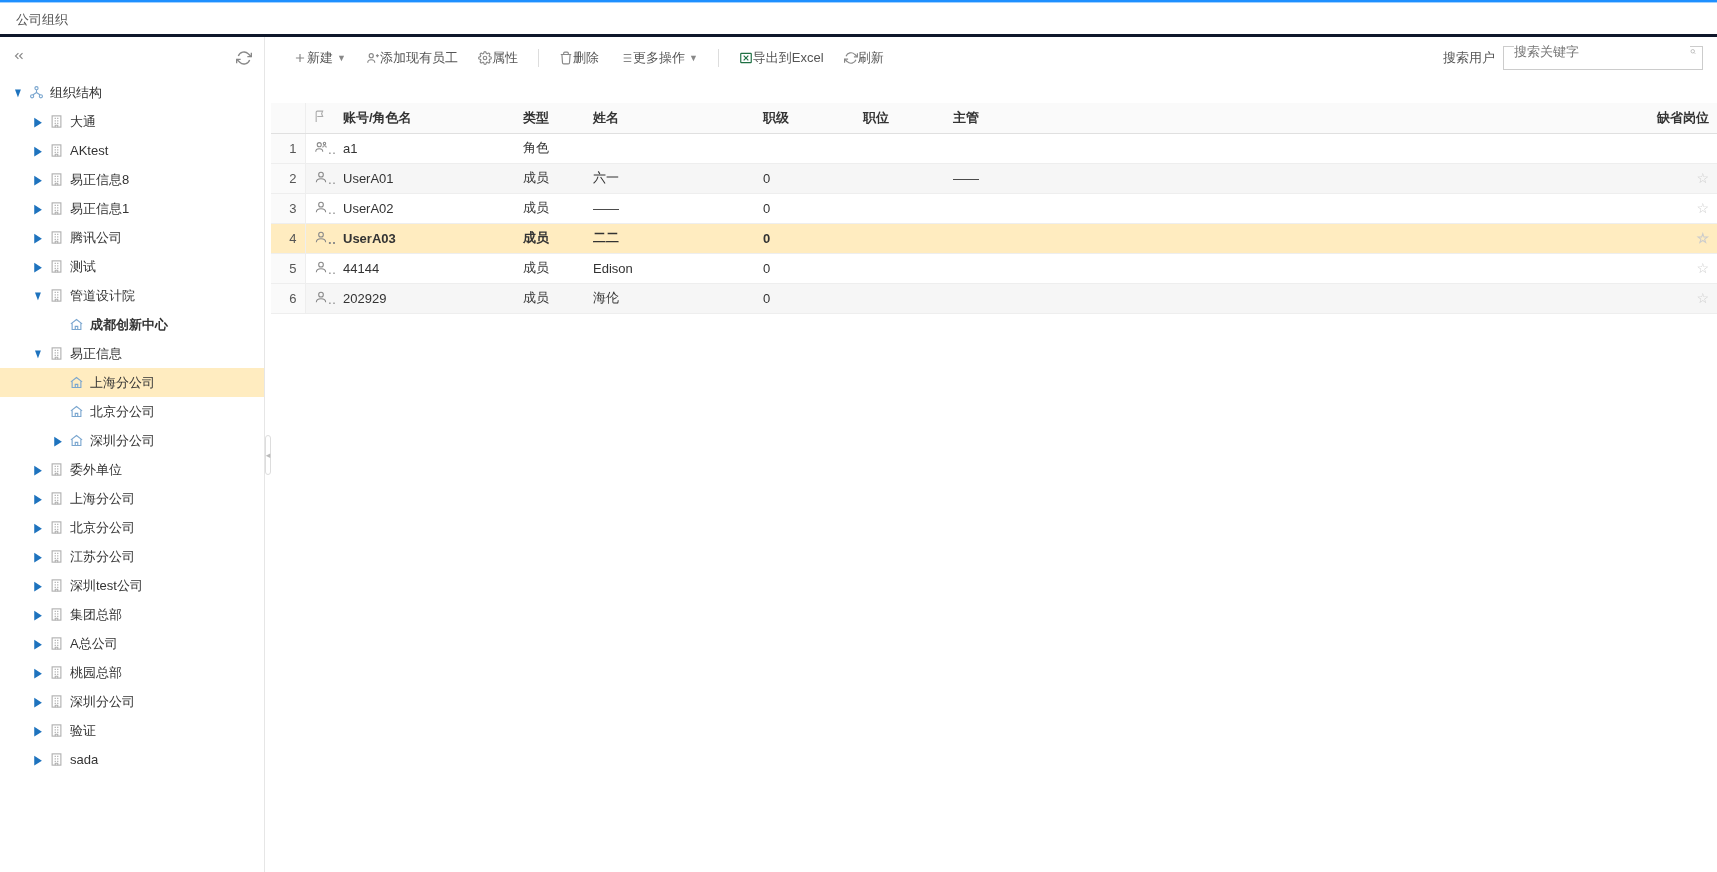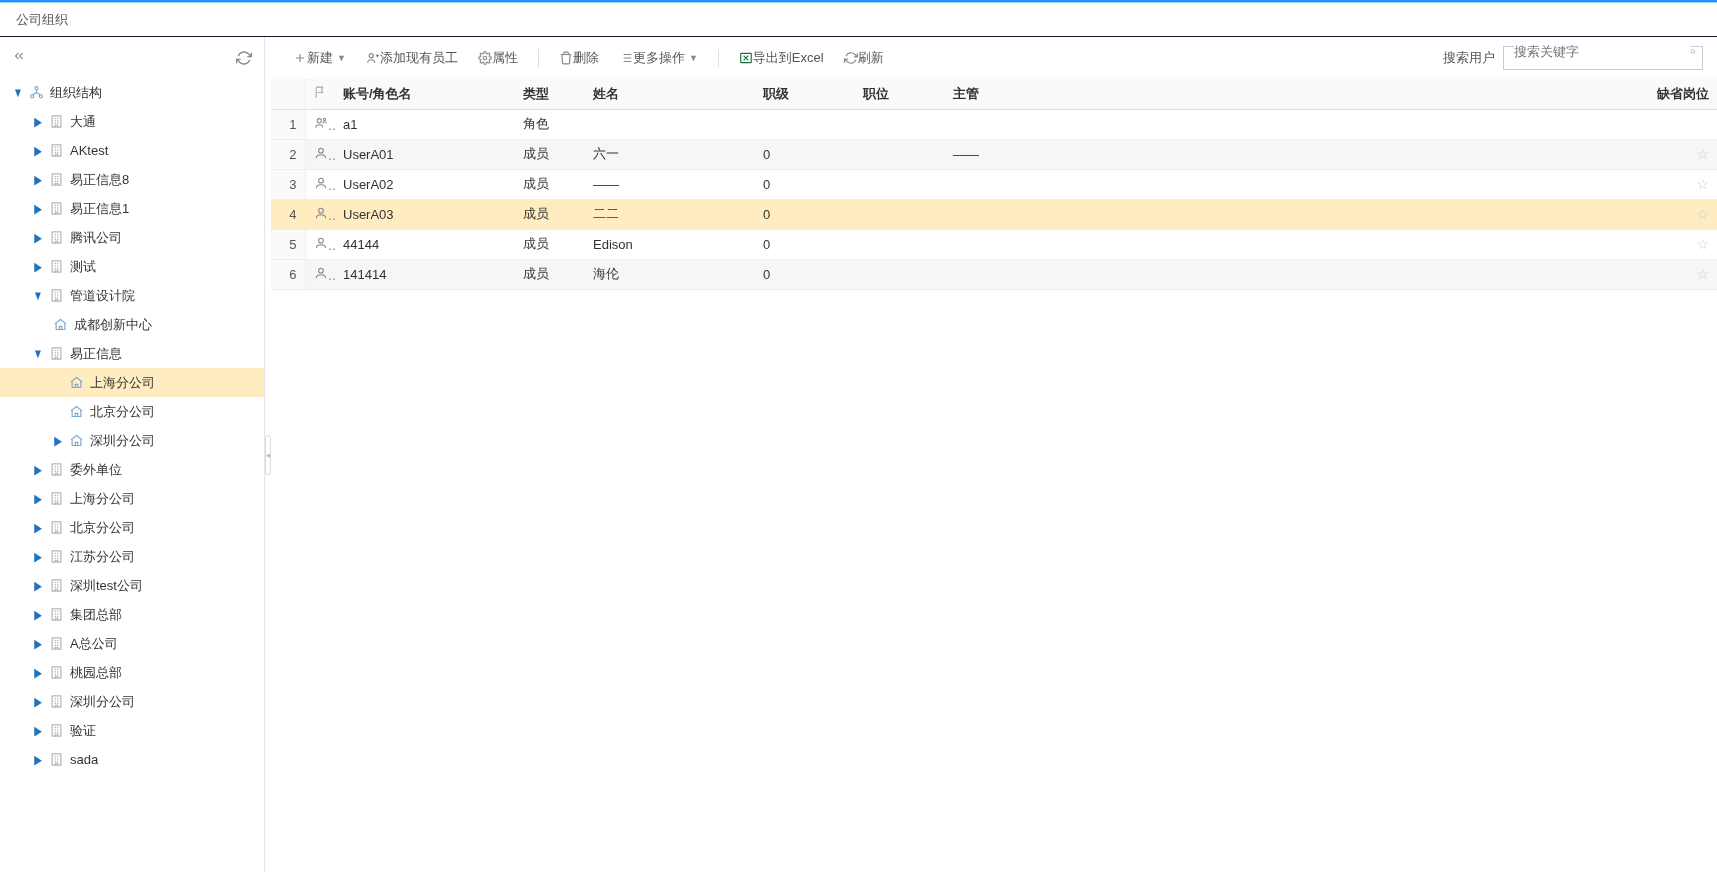--- a/index.html
+++ b/index.html
@@ -11,21 +11,21 @@
 }
 .topbar {
   height: 3px;
   background: linear-gradient(to bottom, #1e90ff 0%, #1e90ff 60%, transparent 100%);
 }
 .breadcrumb {
   height: 34px;
   line-height: 34px;
   padding: 0 16px;
   color: #555;
-  border-bottom: 1px solid #0f172a;
+  border-bottom: 3px solid #0f172a;
   font-size: 13px;
 }
 .layout {
   display: flex;
   height: calc(100vh - 37px);
 }
 .sidebar {
   width: 265px;
   border-right: 1px solid #e6e6e6;
   overflow-y: auto;
@@ -112,21 +112,21 @@
   border: 1px solid #ccc;
   height: 24px;
   width: 200px;
   padding: 0 6px 14px 10px;
 }
 .search-box input {
   flex:1; border:none; outline:none; font-size:13px;
 }
 .search-box svg { width:15px; height:15px; color:#888; }
 
-.table-wrap { flex:1; overflow:auto; }
+.table-wrap { flex:1; overflow:auto;margin-top:24px; }
 table { width: 100%; border-collapse: collapse; table-layout: fixed; }
 th, td {
   text-align: left;
   height: 30px;
   padding: 0 8px;
   font-weight: normal;
   font-size: 13px;
   color:#333;
   border-bottom: 1px solid #eee;
   overflow: hidden;
@@ -144,21 +144,21 @@
 .col-icon { width: 30px; text-align:center; color:#888; }
 .col-account { width: 180px; }
 .col-type { width: 70px; }
 .col-name { width: 170px; }
 .col-rank { width: 100px; }
 .col-position { width: 90px; }
 .col-manager { width: 150px; }
 .col-spacer { width:auto; }
 .col-default { width: 80px; text-align:right; }
 tbody tr:nth-child(even) td:not(.col-idx) { background:#f6f6f6; }
-tbody tr.selected td:not(.col-idx) { background:#ffecc0; }
+tbody tr.selected td:not(.col-idx) { background:#ffecc0;font-weight:bold; }
 tbody tr.selected td.col-idx { background:#ffecc0; }
 .star { color:#ccc; font-size:14px; }
 .row-icon svg { width:14px; height:14px; color:#888; }
 .caret-down { font-size:9px; color:#888; margin-left:4px; }
 </style>
 </head>
 <body>
 
 <div class="topbar"></div>
 <div class="breadcrumb">公司组织</div>
@@ -254,21 +254,21 @@
         <div class="tree-node" style="padding-left: 32px;">
           <span class="tree-caret">▼</span>
           <span class="tree-icon icon-building">
             <svg viewBox="0 0 24 24" fill="none" stroke="currentColor" stroke-width="1.8">
               <rect x="5" y="3" width="14" height="18"></rect>
               <path d="M9 7h2M13 7h2M9 11h2M13 11h2M9 15h2M13 15h2M10 21v-3h4v3"></path>
             </svg>
           </span>
           <span class="tree-label">管道设计院</span>
         </div>
-        <div class="tree-node" style="padding-left: 36px;">
+        <div class="tree-node" style="padding-left: 52px; font-weight: bold;">
           <span class="tree-caret empty">▶</span>
           <span class="tree-icon icon-house">
             <svg viewBox="0 0 24 24" fill="none" stroke="currentColor" stroke-width="1.8">
               <path d="M3 11l9-7 9 7"></path>
               <path d="M5 10v10h14V10"></path>
               <path d="M10 20v-5h4v5"></path>
             </svg>
           </span>
           <span class="tree-label">成都创新中心</span>
         </div>
@@ -605,21 +605,21 @@
               <td></td>
               <td></td>
               <td class="col-default"><span class="star">☆</span></td>
             </tr>
             <tr>
               <td class="col-idx">6</td>
               <td class="col-icon row-icon"><svg viewBox="0 0 24 24" fill="none" stroke="currentColor" stroke-width="1.8">
                   <circle cx="12" cy="8" r="4"></circle>
                   <path d="M4 21c0-4 4-6 8-6s8 2 8 6"></path>
                 </svg></td>
-              <td>141414</td>
+              <td>202929</td>
               <td>成员</td>
               <td>海伦</td>
               <td>0</td>
               <td></td>
               <td></td>
               <td></td>
               <td class="col-default"><span class="star">☆</span></td>
             </tr>
           </tbody>
       </table>

